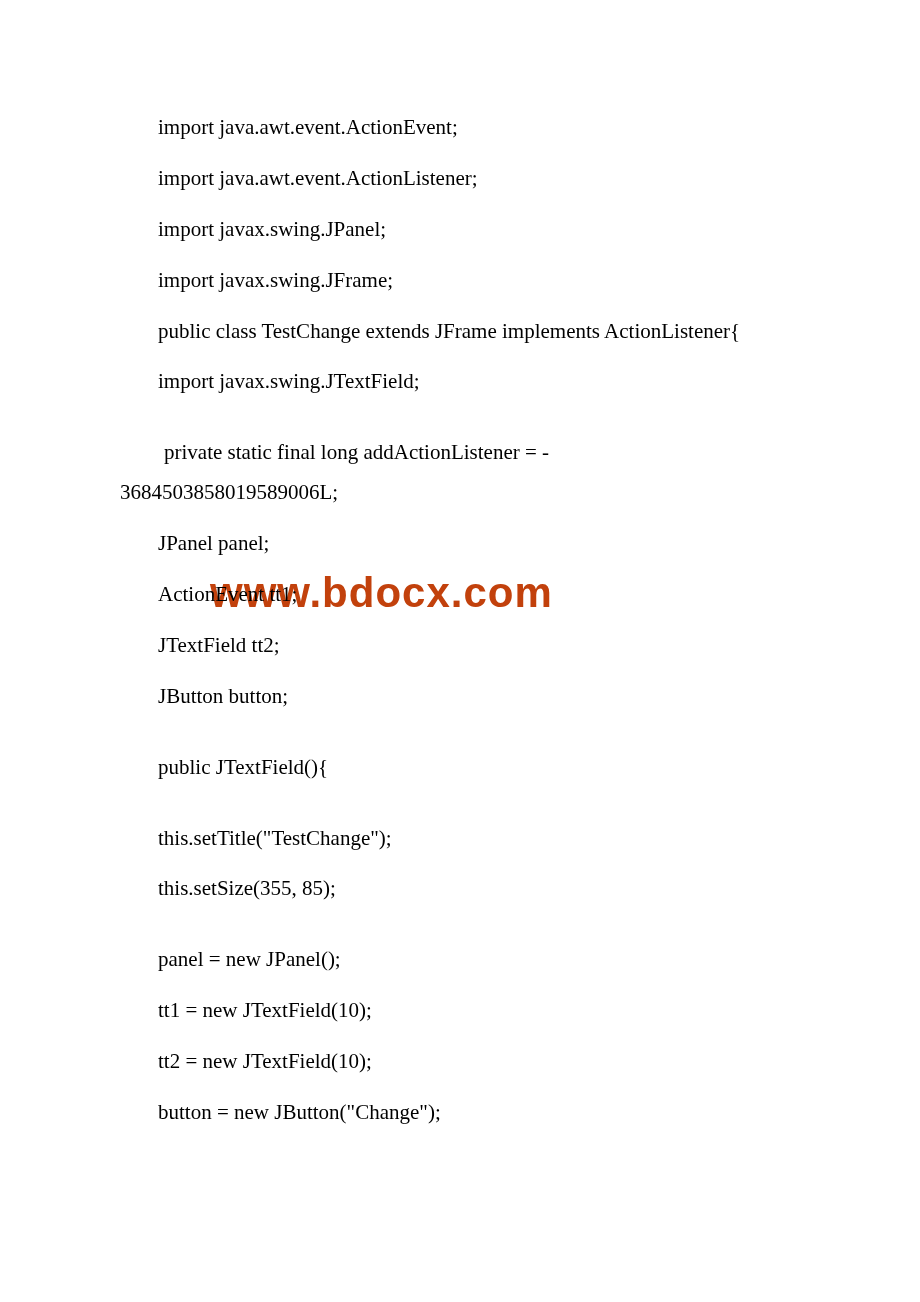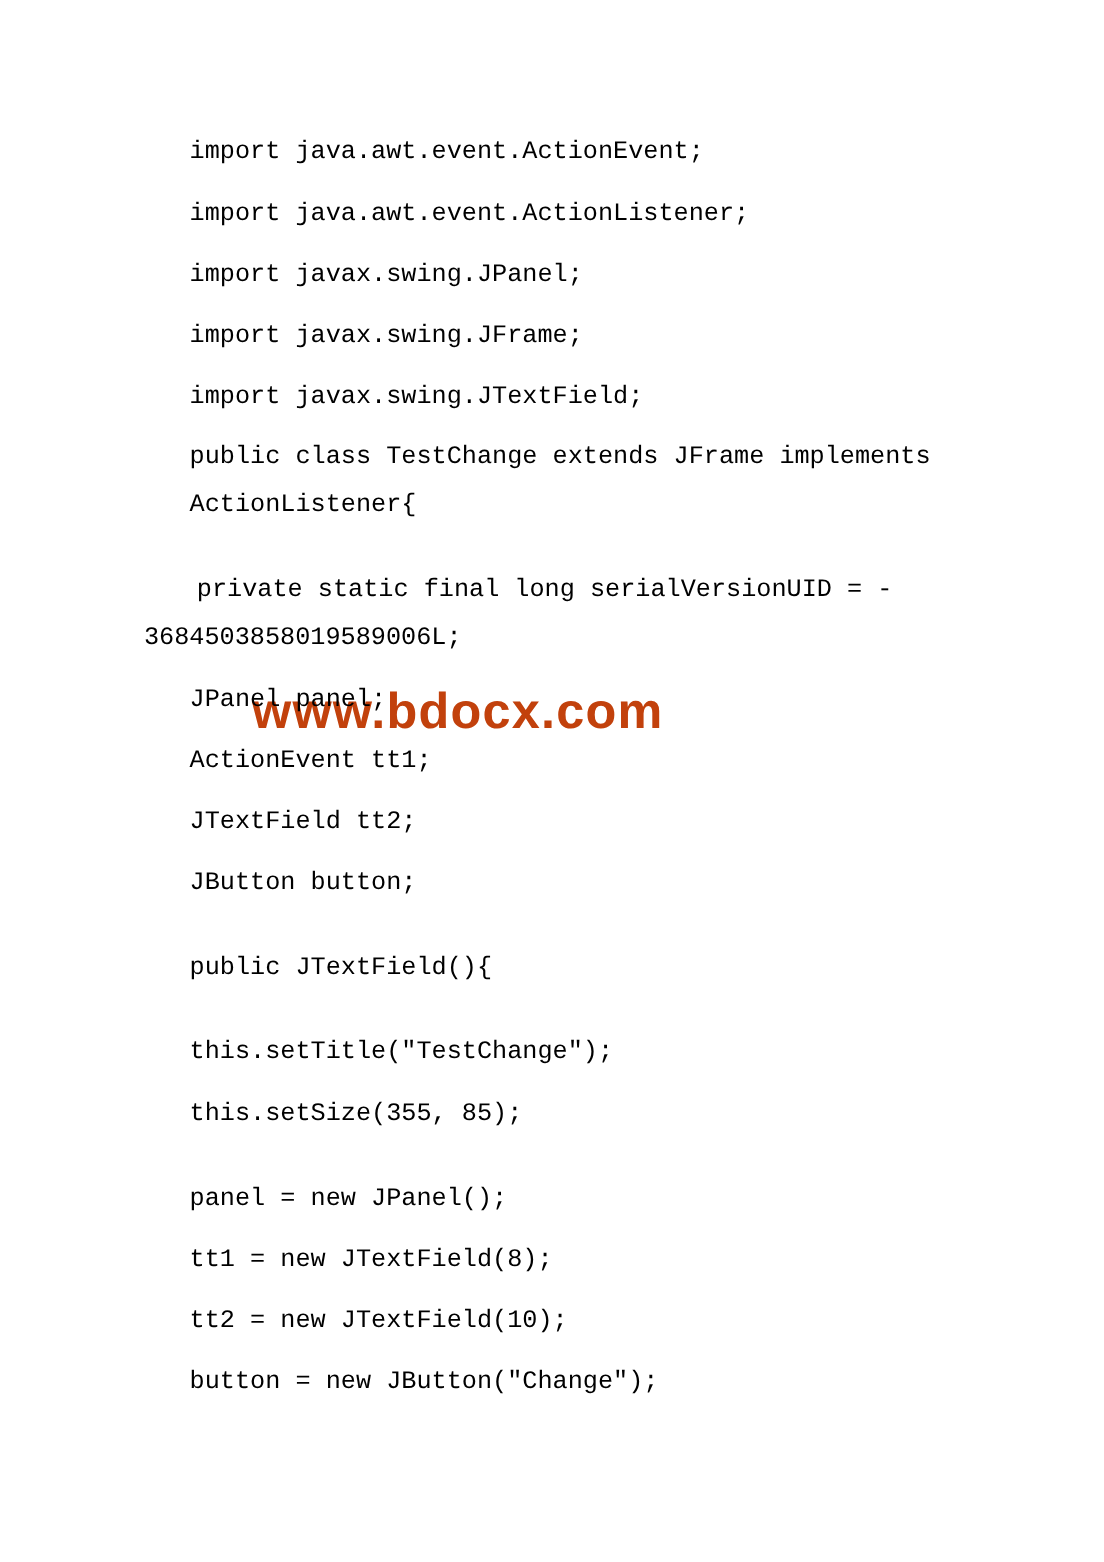--- a/index.html
+++ b/index.html
@@ -16,21 +16,20 @@
   .page {
     position: relative;
     padding: 108px 120px 60px 120px;
     line-height: 1.9;
     box-sizing: border-box;
   }
   .code-line {
     margin: 0 0 11px 0;
     white-space: pre-wrap;
     word-wrap: break-word;
-    font-family: Liberation Mono, monospace;
   }
   .indent1 { padding-left: 38px; }
   .blank { height: 20px; }
   .watermark {
     position: absolute;
     top: 553px;
     left: 210px;
     font-size: 42px;
     font-weight: bold;
     color: #c2410c;
@@ -45,32 +44,32 @@
 </head>
 <body>
 
 <div class="page">
   <div class="watermark">www.bdocx.com</div>
   <div class="content" id="content-root">
       <p class="code-line indent1"><span>import java.awt.event.ActionEvent;</span></p>
       <p class="code-line indent1"><span>import java.awt.event.ActionListener;</span></p>
       <p class="code-line indent1"><span>import javax.swing.JPanel;</span></p>
       <p class="code-line indent1"><span>import javax.swing.JFrame;</span></p>
+      <p class="code-line indent1"><span>public class TestChange extends JFrame implements ActionListener{</span></p>
       <p class="code-line indent1"><span>import javax.swing.JTextField;</span></p>
-      <p class="code-line indent1"><span>public class TestChange extends JFrame implements ActionListener{</span></p>
       <div class="blank"></div>
-      <p class="code-line indent1" style="padding-left: 0px;"><span style="padding-left: 44px;">private static final long serialVersionUID = -</span><br><span>3684503858019589006L;</span></p>
+      <p class="code-line indent1" style="padding-left: 0px;"><span style="padding-left: 44px;">private static final long addActionListener = -</span><br><span>3684503858019589006L;</span></p>
       <p class="code-line indent1"><span>JPanel panel;</span></p>
       <p class="code-line indent1"><span>ActionEvent tt1;</span></p>
       <p class="code-line indent1"><span>JTextField tt2;</span></p>
       <p class="code-line indent1"><span>JButton button;</span></p>
       <div class="blank"></div>
       <p class="code-line indent1"><span>public JTextField(){</span></p>
       <div class="blank"></div>
       <p class="code-line indent1"><span>this.setTitle("TestChange");</span></p>
       <p class="code-line indent1"><span>this.setSize(355, 85);</span></p>
       <div class="blank"></div>
       <p class="code-line indent1"><span>panel = new JPanel();</span></p>
-      <p class="code-line indent1"><span>tt1 = new JTextField(8);</span></p>
+      <p class="code-line indent1"><span>tt1 = new JTextField(10);</span></p>
       <p class="code-line indent1"><span>tt2 = new JTextField(10);</span></p>
       <p class="code-line indent1"><span>button = new JButton("Change");</span></p>
     </div>
 </div>
 
 </body></html>

